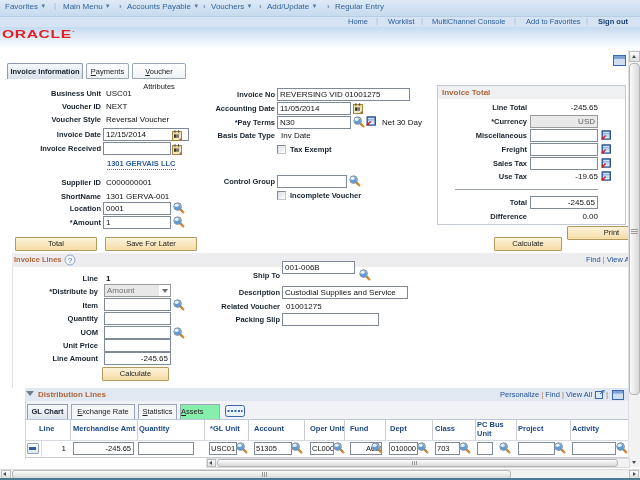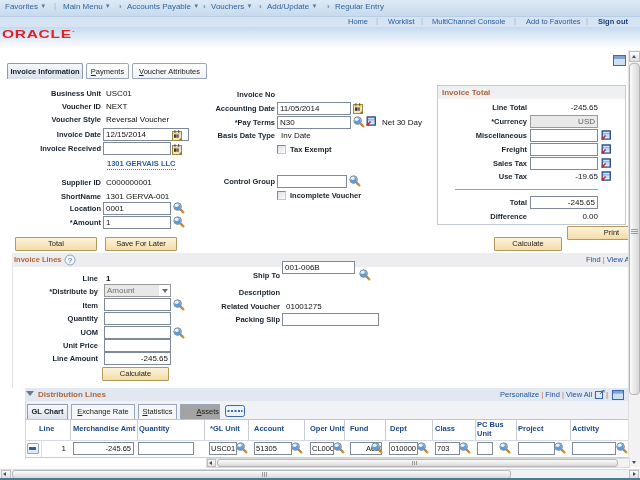--- a/index.html
+++ b/index.html
@@ -45,21 +45,21 @@
 <div class="abs" style="left:0;top:27px;width:640px;height:22px;background:linear-gradient(#c6daf0,#ffffff)"></div>
 <div class="abs" style="left:2px;top:29px;font:bold 12px 'Liberation Sans';letter-spacing:0.5px;color:#e31f25;transform:scale(1.3,0.85);transform-origin:left top">ORACLE<span style="font-size:7px;vertical-align:4px;letter-spacing:0">´</span></div>
 
 <svg class="abs" style="left:613px;top:55px" width="13" height="11" viewBox="0 0 13 11">
       <rect x="0.5" y="0.5" width="12" height="10" fill="#cfe0f4" stroke="#3a67ad"></rect>
       <rect x="1" y="1" width="11" height="3" fill="#7fa3d4"></rect>
     </svg>
 
 <div class="abs" style="left:7px;top:63px;width:76px;height:16px;box-sizing:border-box;border:1px solid #8c9bb0;border-bottom:none;border-radius:2px 2px 0 0;background:linear-gradient(#f6f8fb,#d9e0ea);font:bold 7.5px/15px 'Liberation Sans';color:#141e2c;text-align:center">Invoice Information</div>
 <div class="abs" style="left:86px;top:63px;width:43px;height:16px;box-sizing:border-box;border:1px solid #9aa7ba;border-radius:2px 2px 0 0;background:linear-gradient(#ffffff,#eef1f5);font:7.5px/15px 'Liberation Sans';color:#222;text-align:center"><u>P</u>ayments</div>
-<div class="abs" style="left:132px;top:63px;width:75px;height:16px;box-sizing:border-box;border:1px solid #9aa7ba;border-radius:2px 2px 0 0;background:linear-gradient(#ffffff,#eef1f5);font:7.5px/15px 'Liberation Sans';color:#222;text-align:center"><u>V</u>oucher Attributes</div>
+<div class="abs" style="left:132px;top:63px;width:54px;height:16px;box-sizing:border-box;border:1px solid #9aa7ba;border-radius:2px 2px 0 0;background:linear-gradient(#ffffff,#eef1f5);font:7.5px/15px 'Liberation Sans';color:#222;text-align:center"><u>V</u>oucher Attributes</div>
 
 <div class="lab" style="right:539px;top:89px">Business Unit</div>
     <div class="val" style="left:106px;top:89px">USC01</div>
 <div class="lab" style="right:539px;top:102px">Voucher ID</div>
     <div class="val" style="left:106px;top:102px">NEXT</div>
 <div class="lab" style="right:539px;top:115px">Voucher Style</div>
     <div class="val" style="left:106px;top:115px">Reversal Voucher</div>
 <div class="lab" style="right:539px;top:130px">Invoice Date</div>
     <div class="inp" style="left:103px;top:128px;width:86px">12/15/2014</div>
 <div class="lab" style="right:539px;top:144px">Invoice Received</div>
@@ -68,20 +68,21 @@
 <div class="lab" style="right:539px;top:178px">Supplier ID</div>
     <div class="val" style="left:106px;top:178px">C000000001</div>
 <div class="lab" style="right:539px;top:192px">ShortName</div>
     <div class="val" style="left:106px;top:192px">1301 GERVA-001</div>
 <div class="lab" style="right:539px;top:204px">Location</div>
     <div class="inp" style="left:103px;top:202px;width:68px">0001</div>
 <div class="lab" style="right:539px;top:218px">*Amount</div>
     <div class="inp" style="left:103px;top:216px;width:68px">1</div>
 
 <div class="lab" style="right:365px;top:90px">Invoice No</div>
+    <div class="inp" style="left:277px;top:88px;width:133px">REVERSING VID 01001275</div>
 <div class="lab" style="right:365px;top:104px">Accounting Date</div>
     <div class="inp" style="left:277px;top:102px;width:74px">11/05/2014</div>
 <div class="lab" style="right:365px;top:118px">*Pay Terms</div>
     <div class="inp" style="left:277px;top:116px;width:74px">N30</div>
 <div class="val" style="left:382px;top:118px">Net 30 Day</div>
 <div class="lab" style="right:365px;top:131px">Basis Date Type</div>
     <div class="val" style="left:281px;top:131px">Inv Date</div>
 <div class="cb" style="left:277px;top:145px"></div>
     <div class="lab" style="left:290px;top:145px">Tax Exempt</div>
 <div class="lab" style="right:365px;top:177px">Control Group</div>
@@ -104,21 +105,21 @@
     <div class="inp r" style="left:530px;top:157px;width:68px"></div>
 <div class="lab" style="right:113px;top:172px">Use Tax</div>
     <div class="val" style="right:42px;top:172px">-19.65</div>
 <div class="abs" style="left:455px;top:189px;width:143px;height:1px;background:#9aa2ad"></div>
 <div class="lab" style="right:113px;top:198px">Total</div>
     <div class="inp r" style="left:530px;top:196px;width:68px">-245.65</div>
 <div class="lab" style="right:113px;top:212px">Difference</div>
     <div class="val" style="right:42px;top:212px">0.00</div>
 
 <div class="btn" style="left:15px;top:237px;width:82px">Total</div>
-<div class="btn" style="left:105px;top:237px;width:72px">Save For Later</div>
+<div class="btn" style="left:105px;top:237px;width:92px">Save For Later</div>
 <div class="btn" style="left:494px;top:237px;width:68px">Calculate</div>
 <div class="btn" style="left:567px;top:226px;width:89px">Print</div>
 
 <div class="abs" style="left:12px;top:253px;width:616px;height:14px;background:#ededf0"></div>
 <div class="abs" style="left:12px;top:267px;width:1px;height:121px;background:#e2e2e5"></div>
 <div class="abs" style="left:14px;top:255px;font:bold 7.5px 'Liberation Sans';color:#b0653a">Invoice Lines</div>
 <svg class="abs" style="left:64px;top:254px" width="12" height="12" viewBox="0 0 12 12">
       <circle cx="6" cy="6" r="5" fill="#f4f8fc" stroke="#8aa2c8"></circle>
       <text x="6" y="8.5" font-size="8" font-family="Liberation Sans" fill="#4a69a0" text-anchor="middle">?</text>
     </svg>
@@ -136,20 +137,21 @@
     <div class="inp" style="left:104px;top:326px;width:67px"></div>
 <div class="lab" style="right:542px;top:341px">Unit Price</div>
     <div class="inp" style="left:104px;top:339px;width:67px"></div>
 <div class="lab" style="right:542px;top:354px">Line Amount</div>
     <div class="inp r" style="left:104px;top:352px;width:67px">-245.65</div>
 <div class="btn" style="left:102px;top:367px;width:67px">Calculate</div>
 
 <div class="lab" style="right:360px;top:271px">Ship To</div>
     <div class="inp" style="left:282px;top:261px;width:73px">001-006B</div>
 <div class="lab" style="right:360px;top:288px">Description</div>
+    <div class="inp" style="left:282px;top:286px;width:126px">Custodial Supplies and Service</div>
 <div class="lab" style="right:360px;top:302px">Related Voucher</div>
     <div class="val" style="left:286px;top:302px">01001275</div>
 <div class="lab" style="right:360px;top:315px">Packing Slip</div>
     <div class="inp" style="left:282px;top:313px;width:97px"></div>
 
 <div class="abs" style="left:25px;top:388px;width:605px;height:13px;background:#e2e8f1"></div>
 <div class="abs" style="left:26px;top:391px;width:0;height:0;border-left:4px solid transparent;border-right:4px solid transparent;border-top:5px solid #707c89"></div>
 <div class="abs" style="left:38px;top:390px;font:bold 8px 'Liberation Sans';color:#b0653a">Distribution Lines</div>
 <div class="abs" style="left:500px;top:390px;font-size:7.5px;color:#1c4e9b">Personalize <span class="sep">|</span> Find <span class="sep">|</span> View All <span class="sep">|</span></div>
 <svg class="abs" style="left:595px;top:390px" width="10" height="9" viewBox="0 0 10 9">
@@ -159,21 +161,21 @@
 <div class="abs" style="left:606px;top:390px"><span class="sep">|</span></div>
 <svg class="abs" style="left:612px;top:390px" width="12" height="10" viewBox="0 0 12 10">
       <rect x="0.5" y="0.5" width="11" height="9" fill="#cfe0f4" stroke="#3a67ad"></rect>
       <rect x="1" y="1" width="10" height="2.6" fill="#7fa3d4"></rect>
     </svg>
 
 <div class="abs" style="left:25px;top:401px;width:605px;height:18px;background:#f0f2f5;border-left:1px solid #cfd4db"></div>
 <div class="abs" style="left:27px;top:404px;width:41px;height:15px;box-sizing:border-box;border:1px solid #8c9bb0;border-bottom:none;background:linear-gradient(#f8fafc,#dde3ec);font:bold 7.5px/13px 'Liberation Sans';color:#141e2c;text-align:center">GL Chart</div>
 <div class="abs" style="left:71px;top:404px;width:64px;height:15px;box-sizing:border-box;border:1px solid #9aa7ba;border-bottom:none;background:#f5f6f8;font:7.5px/13px 'Liberation Sans';color:#222;text-align:center"><u>E</u>xchange Rate</div>
 <div class="abs" style="left:138px;top:404px;width:39px;height:15px;box-sizing:border-box;border:1px solid #9aa7ba;border-bottom:none;background:#f5f6f8;font:7.5px/13px 'Liberation Sans';color:#222;text-align:center"><u>S</u>tatistics</div>
-<div class="abs" style="left:180px;top:404px;width:40px;height:15px;box-sizing:border-box;border:1px solid #9aa7ba;border-bottom:none;background:#a3a3a3;font:7.5px/13px 'Liberation Sans';color:#222;text-align:right"><u>A</u>ssets</div>
+<div class="abs" style="left:180px;top:404px;width:40px;height:15px;box-sizing:border-box;border:1px solid #9aa7ba;border-bottom:none;background:#86efac;font:7.5px/13px 'Liberation Sans';color:#222;text-align:left"><u>A</u>ssets</div>
 <svg class="abs" style="left:225px;top:405px" width="20" height="12" viewBox="0 0 20 12">
       <rect x="0.5" y="0.5" width="19" height="11" rx="2" fill="#eaf2fb" stroke="#3a67ad"></rect>
       <rect x="2.5" y="5" width="2" height="2" fill="#3a67ad"></rect>
       <rect x="6" y="5" width="2" height="2" fill="#3a67ad"></rect>
       <rect x="9.5" y="5" width="2" height="2" fill="#3a67ad"></rect>
       <rect x="13" y="5" width="2" height="2" fill="#3a67ad"></rect>
       <rect x="16" y="5" width="1.5" height="2" fill="#3a67ad"></rect>
     </svg>
 
 <div class="abs" style="left:25px;top:419px;width:605px;height:39px;background:#fff;border-top:1px solid #b9c6da;border-left:1px solid #cfd4db"></div>

